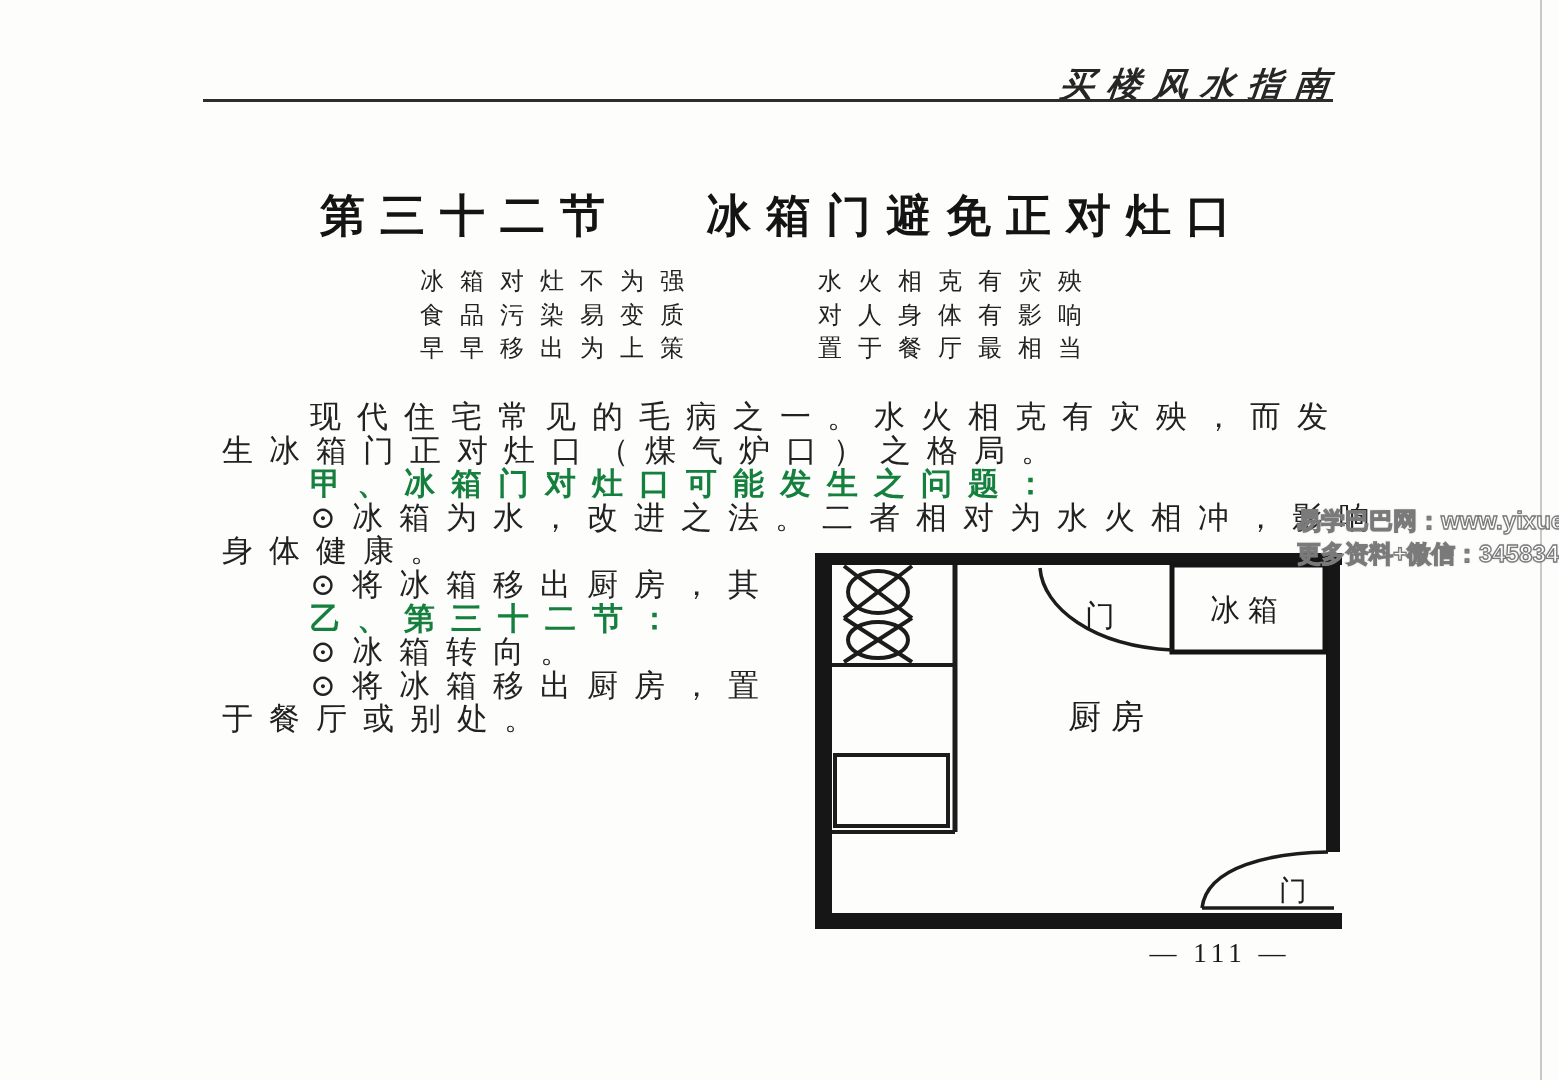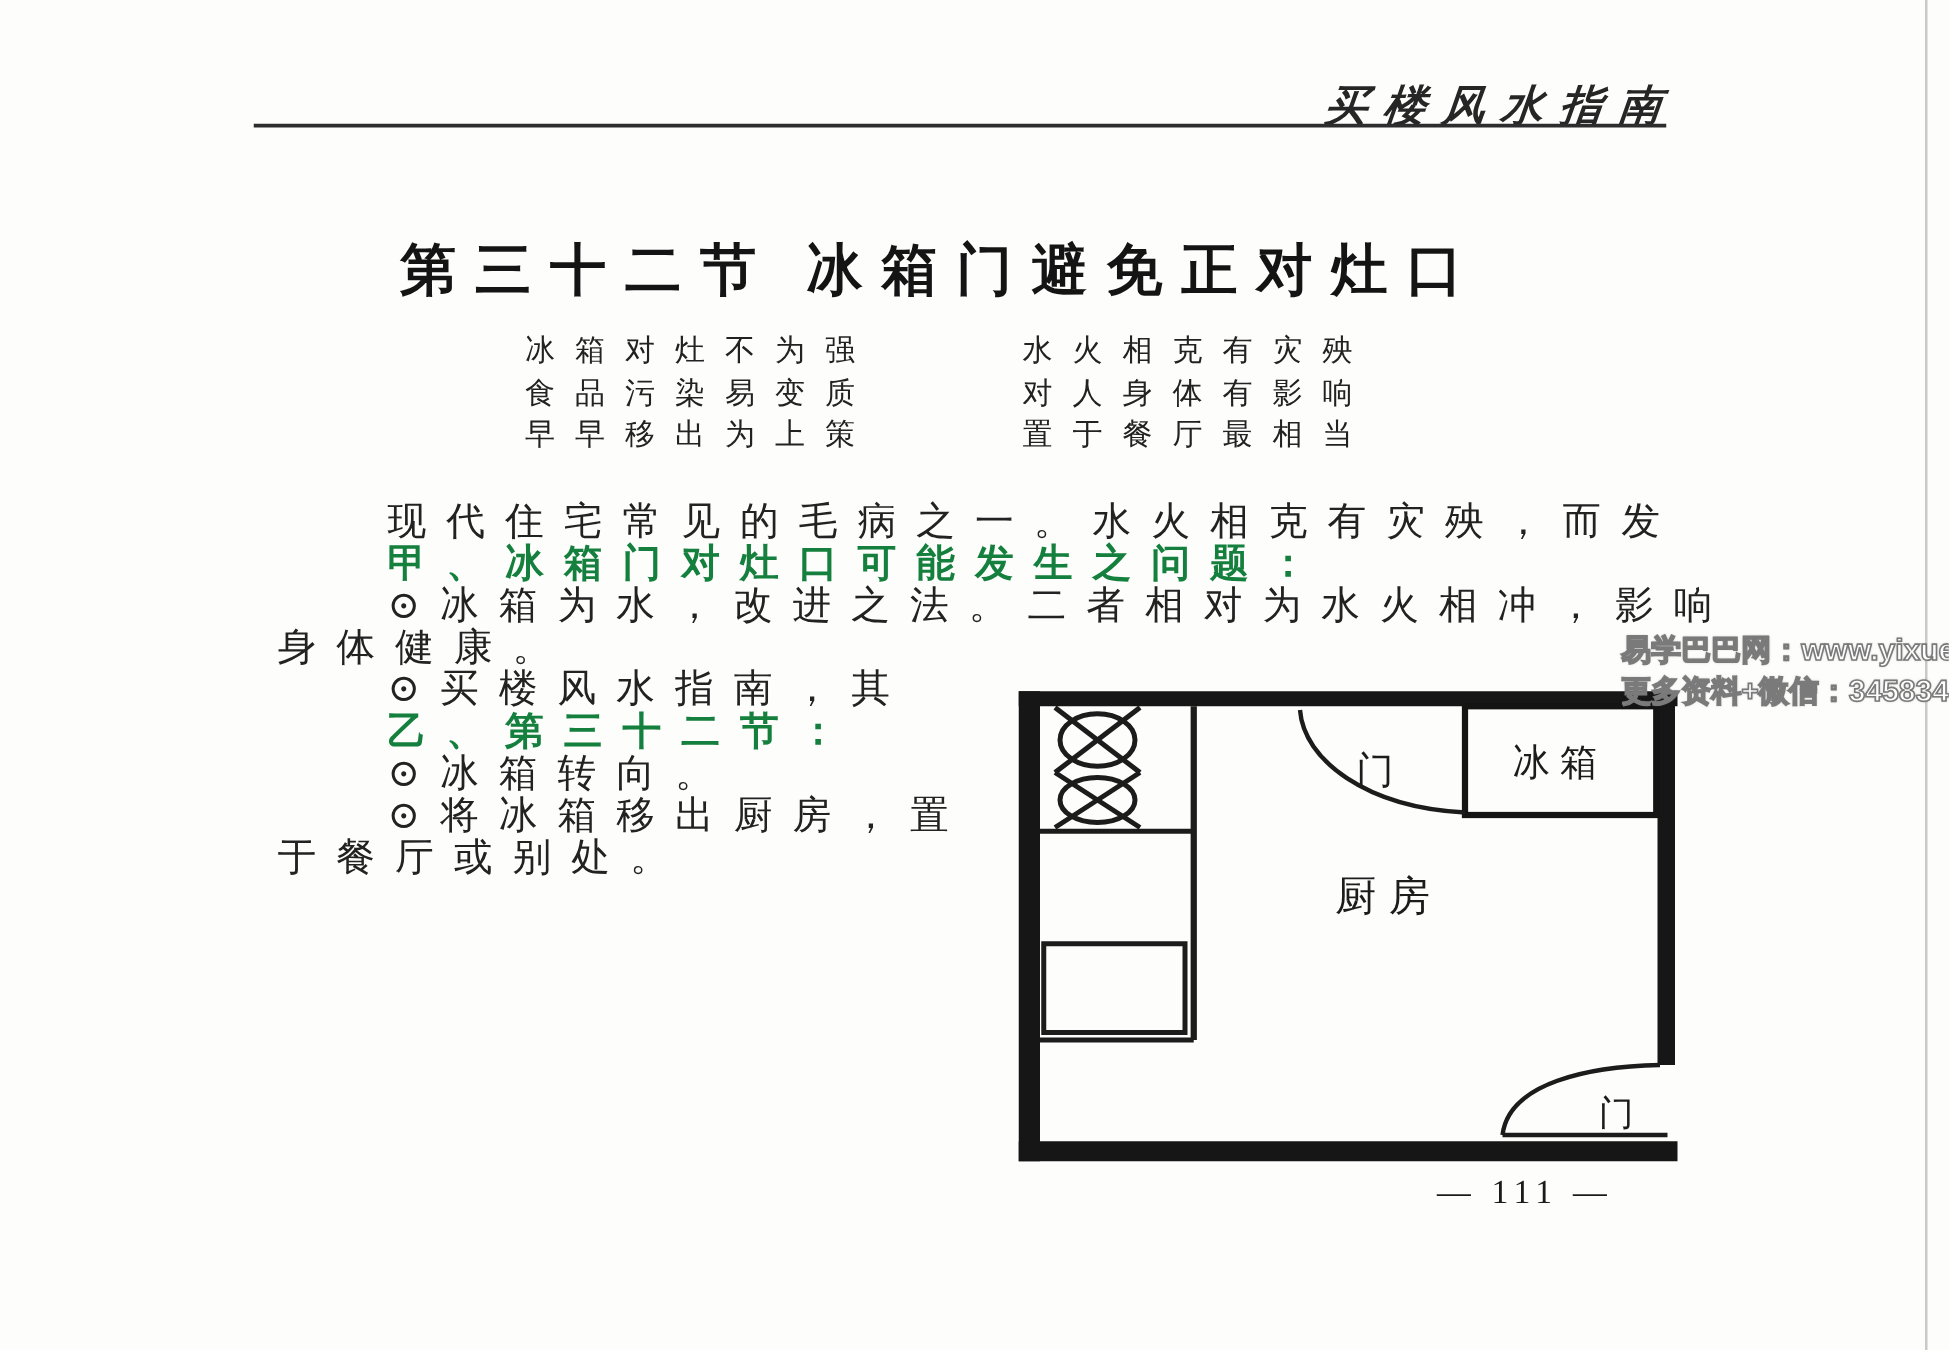--- a/index.html
+++ b/index.html
@@ -20,21 +20,21 @@
     letter-spacing:13px;white-space:nowrap;color:#262626;
     transform:skewX(-6deg);
   }
   .header-rule{left:203px;top:99px;width:1130px;height:3px;background:#2d2d2d;}
 
   
   .section-title{
     left:320px;top:186px;white-space:nowrap;
     font-size:45px;font-weight:700;letter-spacing:15px;color:#141414;
   }
-  .section-title .title-name{margin-left:25px;}
+  .section-title .title-name{margin-left:86px;}
 
   
   .verse{left:420px;top:265px;width:760px;font-size:24px;letter-spacing:16px;color:#222;}
   .verse-line{height:33.5px;line-height:33.5px;white-space:nowrap;}
   .verse-left{display:inline-block;width:398px;}
 
   
   .body-text{left:222px;top:400px;width:1175px;font-size:31px;color:#222;letter-spacing:16px;}
   .body-line{height:33.6px;line-height:33.6px;white-space:nowrap;}
   .body-line.indent{padding-left:88px;}
@@ -77,24 +77,25 @@
 </div>
 
 <div class="abs verse" id="verse">
     <div class="verse-line"><span class="verse-left">冰箱对灶不为强</span><span>水火相克有灾殃</span></div>
     <div class="verse-line"><span class="verse-left">食品污染易变质</span><span>对人身体有影响</span></div>
     <div class="verse-line"><span class="verse-left">早早移出为上策</span><span>置于餐厅最相当</span></div>
   </div>
 
 <div class="abs body-text" id="body-text">
     <div class="body-line indent">现代住宅常见的毛病之一。水火相克有灾殃，而发</div>
+    <div class="body-line">生冰箱门正对灶口（煤气炉口）之格局。</div>
     <div class="body-line indent bold">甲、冰箱门对灶口可能发生之问题：</div>
     <div class="body-line indent">⊙冰箱为水，改进之法。二者相对为水火相冲，影响</div>
     <div class="body-line">身体健康。</div>
-    <div class="body-line indent">⊙买楼风水指南，其</div>
+    <div class="body-line indent">⊙将冰箱移出厨房，其</div>
     <div class="body-line indent bold">乙、第三十二节：</div>
     <div class="body-line indent">⊙冰箱转向。</div>
     <div class="body-line indent">⊙将冰箱移出厨房，置</div>
     <div class="body-line">于餐厅或别处。</div>
   </div>
 
 <svg class="abs floorplan" width="535" height="385" viewBox="0 0 535 385">
 
   <rect x="5" y="5" width="527" height="12" fill="#161616"></rect>
   <rect x="5" y="5" width="17" height="376" fill="#161616"></rect>

